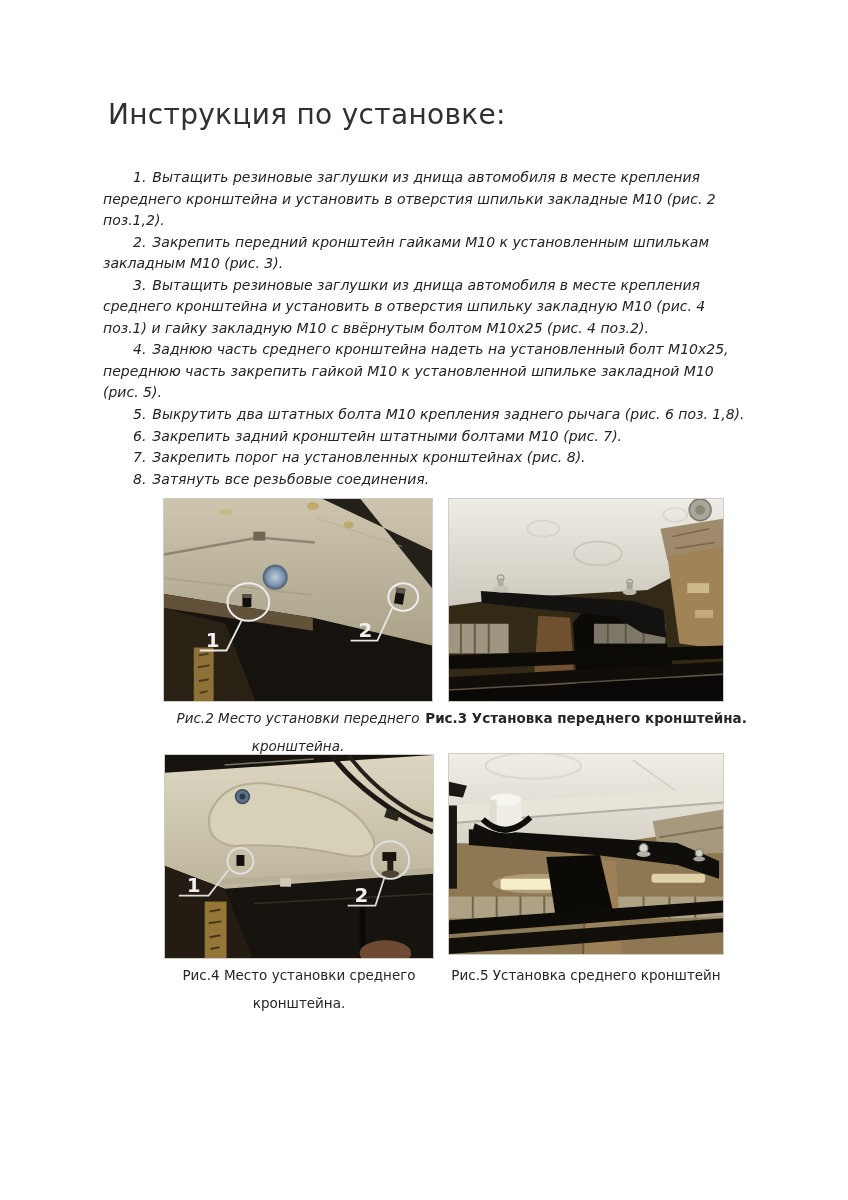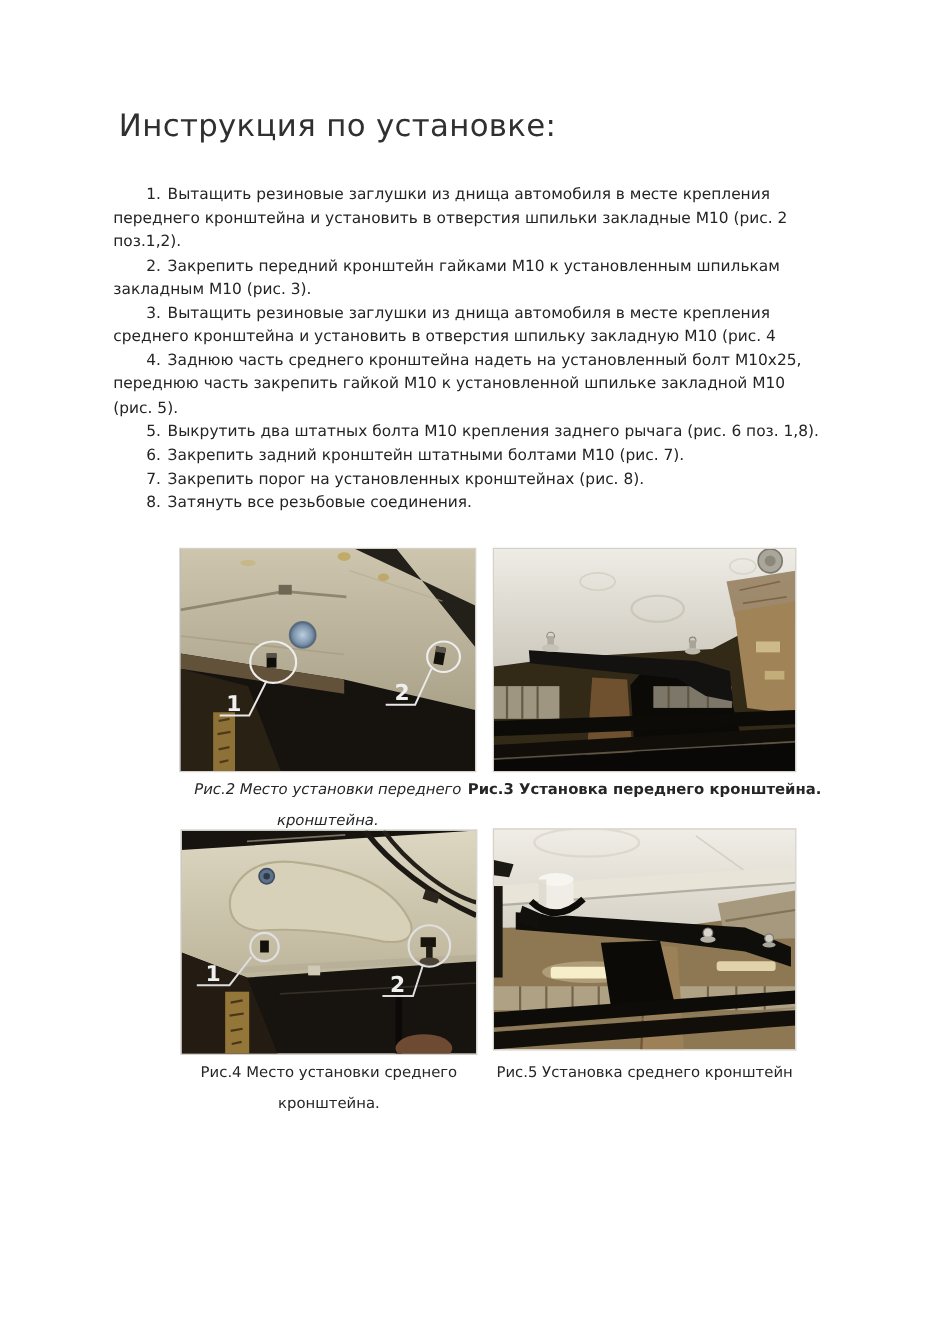--- a/index.html
+++ b/index.html
@@ -6,21 +6,21 @@
   .page {
     position:relative; width:848px; height:1200px; background:#ffffff;
     font-family:"DejaVu Sans","Liberation Sans",sans-serif; overflow:hidden;
   }
   .title {
     position:absolute; left:108px; top:98px; margin:0;
     font-size:28px; font-weight:400; color:#303030; letter-spacing:0.3px;
   }
   .steps {
     position:absolute; left:103px; top:167px; width:700px;
-    font-size:14px; line-height:21.55px; color:#242424;
+    font-size:14px; line-height:21.55px; color:#242424;font-style:italic;
   }
   .ln { white-space:nowrap; }
   .first { padding-left:30px; }
   .num { margin-right:6px; }
   .fig { position:absolute; overflow:hidden; border:1px solid #cfccc5; box-sizing:border-box; }
   .fig svg { display:block; width:100%; height:100%; }
   .fig2 { left:163px; top:498px; width:270px; height:204px; }
   .fig3 { left:448px; top:498px; width:276px; height:204px; }
   .fig4 { left:164px; top:754px; width:270px; height:205px; }
   .fig5 { left:448px; top:753px; width:276px; height:202px; }
@@ -48,20 +48,21 @@
   <div class="steps">
     <div class="ln first"><span class="num">1.</span><span>Вытащить резиновые заглушки из днища автомобиля в месте крепления</span></div>
     <div class="ln">переднего кронштейна и установить в отверстия шпильки закладные М10 (рис. 2</div>
     <div class="ln">поз.1,2).</div>
 
     <div class="ln first"><span class="num">2.</span><span>Закрепить передний кронштейн гайками М10 к установленным шпилькам</span></div>
     <div class="ln">закладным М10 (рис. 3).</div>
 
     <div class="ln first"><span class="num">3.</span><span>Вытащить резиновые заглушки из днища автомобиля в месте крепления</span></div>
     <div class="ln">среднего кронштейна и установить в отверстия шпильку закладную М10 (рис. 4</div>
+    <div class="ln">поз.1) и гайку закладную М10 с ввёрнутым болтом М10х25 (рис. 4 поз.2).</div>
 
     <div class="ln first"><span class="num">4.</span><span>Заднюю часть среднего кронштейна надеть на установленный болт М10х25,</span></div>
     <div class="ln">переднюю часть закрепить гайкой М10 к установленной шпильке закладной М10</div>
     <div class="ln">(рис. 5).</div>
 
     <div class="ln first"><span class="num">5.</span><span>Выкрутить два штатных болта М10 крепления заднего рычага (рис. 6 поз. 1,8).</span></div>
     <div class="ln first"><span class="num">6.</span><span>Закрепить задний кронштейн штатными болтами М10 (рис. 7).</span></div>
     <div class="ln first"><span class="num">7.</span><span>Закрепить порог на установленных кронштейнах (рис. 8).</span></div>
     <div class="ln first"><span class="num">8.</span><span>Затянуть все резьбовые соединения.</span></div>
   </div>

